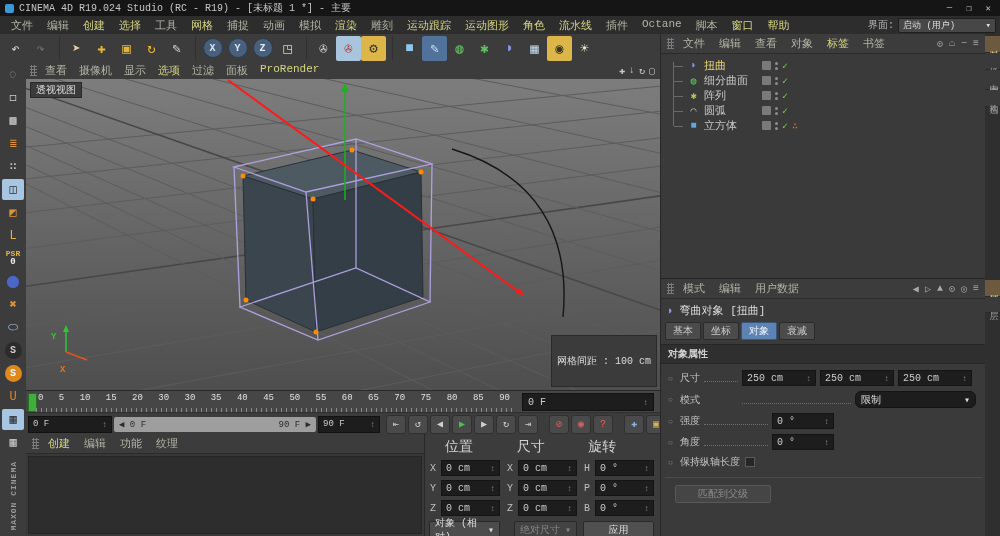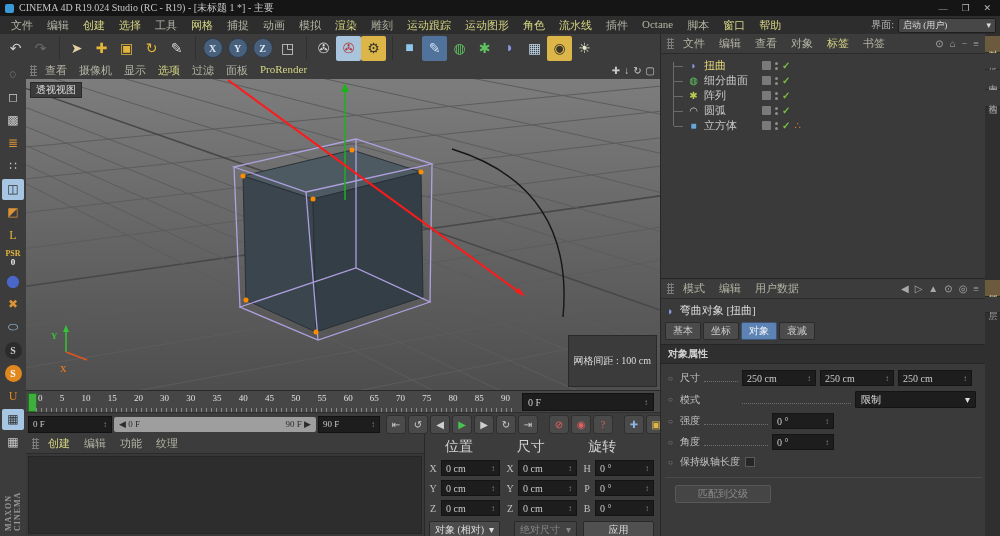--- a/index.html
+++ b/index.html
@@ -1,17 +1,17 @@
 <!DOCTYPE html>
 <html><head>
 <meta charset="utf-8">
 <style>
   html,body{margin:0;padding:0;background:#222;}
   .app{position:relative;width:1000px;height:536px;overflow:hidden;background:#3c3c3c;
-       font-family:Liberation Serif, serif;color:#ccc;font-size:11px;user-select:none;}
+       font-family:Liberation Mono, monospace;color:#ccc;font-size:11px;user-select:none;}
   
   .titlebar{position:absolute;left:0;top:0;right:0;height:16px;background:#151515;display:flex;align-items:center;gap:5px;padding:0 5px;font-size:10px;color:#c6c6c6;}
   .app-icon{width:9px;height:9px;border-radius:2px;background:#3a9ad8;flex:0 0 auto;}
   .win-btns{margin-left:auto;display:flex;gap:14px;font-size:9px;color:#bdbdbd;padding-right:4px;}
   
   .menubar{position:absolute;left:0;top:16px;right:0;height:18px;background:#2d2d2d;border-bottom:1px solid #212121;display:flex;align-items:center;padding:0 4px;}
   .menu-item{padding:0 7px;color:#b3b3a4;white-space:nowrap;}
   .menu-item.bright{color:#d5d584;}
   .menubar-right{margin-left:auto;display:flex;align-items:center;gap:4px;color:#b5b5b5;font-size:10px;}
   .iface-dd{width:88px;height:13px;background:#474747;border:1px solid #1e1e1e;border-radius:2px;display:flex;align-items:center;justify-content:space-between;padding:0 4px;font-size:9px;color:#ddd;}
@@ -90,21 +90,21 @@
   .am-tab{padding:1px 7px;background:#4b4b4b;border:1px solid #2b2b2b;border-radius:2px;font-size:10px;color:#ccc;}
   .am-tab.selected{background:#5d83b5;border-color:#3a5578;color:#f2f6fa;}
   .am-section{background:#2f2f2f;border-top:1px solid #262626;border-bottom:1px solid #262626;padding:2px 7px;font-size:10px;color:#cfcfcf;font-weight:bold;}
   .am-rows{padding:6px 10px 0 7px;display:flex;flex-direction:column;gap:5px;}
   .am-row{display:flex;align-items:center;font-size:10px;color:#c4c4c4;}
   .am-bullet{width:12px;color:#8f8f8f;font-size:8px;flex:0 0 auto;}
   .am-label{flex:0 0 auto;white-space:nowrap;}
   .leader{flex:1;margin:0 4px;border-bottom:1px dotted #6e6e6e;height:1px;transform:translateY(3px);min-width:6px;}
   .am-field{flex:0 0 64px;height:14px;background:#1d1d1d;border:1px solid #141414;display:flex;align-items:center;justify-content:space-between;padding:0 4px;font-size:10px;color:#ccc;margin-right:4px;}
   .am-field.small{flex:0 0 52px;}
-  .am-dd{flex:1;height:15px;background:#1d1d1d;border:1px solid #141414;border-radius:1px;display:flex;align-items:center;justify-content:space-between;padding:0 5px;font-size:10px;color:#ddd;}
+  .am-dd{flex:1;height:15px;background:#1d1d1d;border:1px solid #141414;border-radius:6px;display:flex;align-items:center;justify-content:space-between;padding:0 5px;font-size:10px;color:#ddd;}
   .chk{width:8px;height:8px;background:#262626;border:1px solid #5a5a5a;margin-left:5px;flex:0 0 auto;}
   .am-sep{border-top:1px solid #4a4a4a;margin:8px 4px 0 4px;}
   .am-btn{margin:7px 0 0 14px;width:94px;height:16px;background:#454545;border:1px solid #585858;border-radius:2px;color:#8d8d8d;display:flex;align-items:center;justify-content:center;font-size:10px;}
   
   .right-tabs{position:absolute;right:0;top:34px;width:15px;bottom:0;background:#2f2f2f;font-size:9px;}
   .rtab{writing-mode:vertical-rl;padding:7px 1px;color:#9a9a9a;background:#3a3a3a;border-bottom:1px solid #292929;text-align:center;letter-spacing:1px;}
   .rtab.selected{background:#6b5a3e;color:#eed9a6;}
   .rtabs-top{position:absolute;top:2px;left:0;right:0;display:flex;flex-direction:column;}
   .rtabs-bottom{position:absolute;top:246px;left:0;right:0;display:flex;flex-direction:column;}
   

